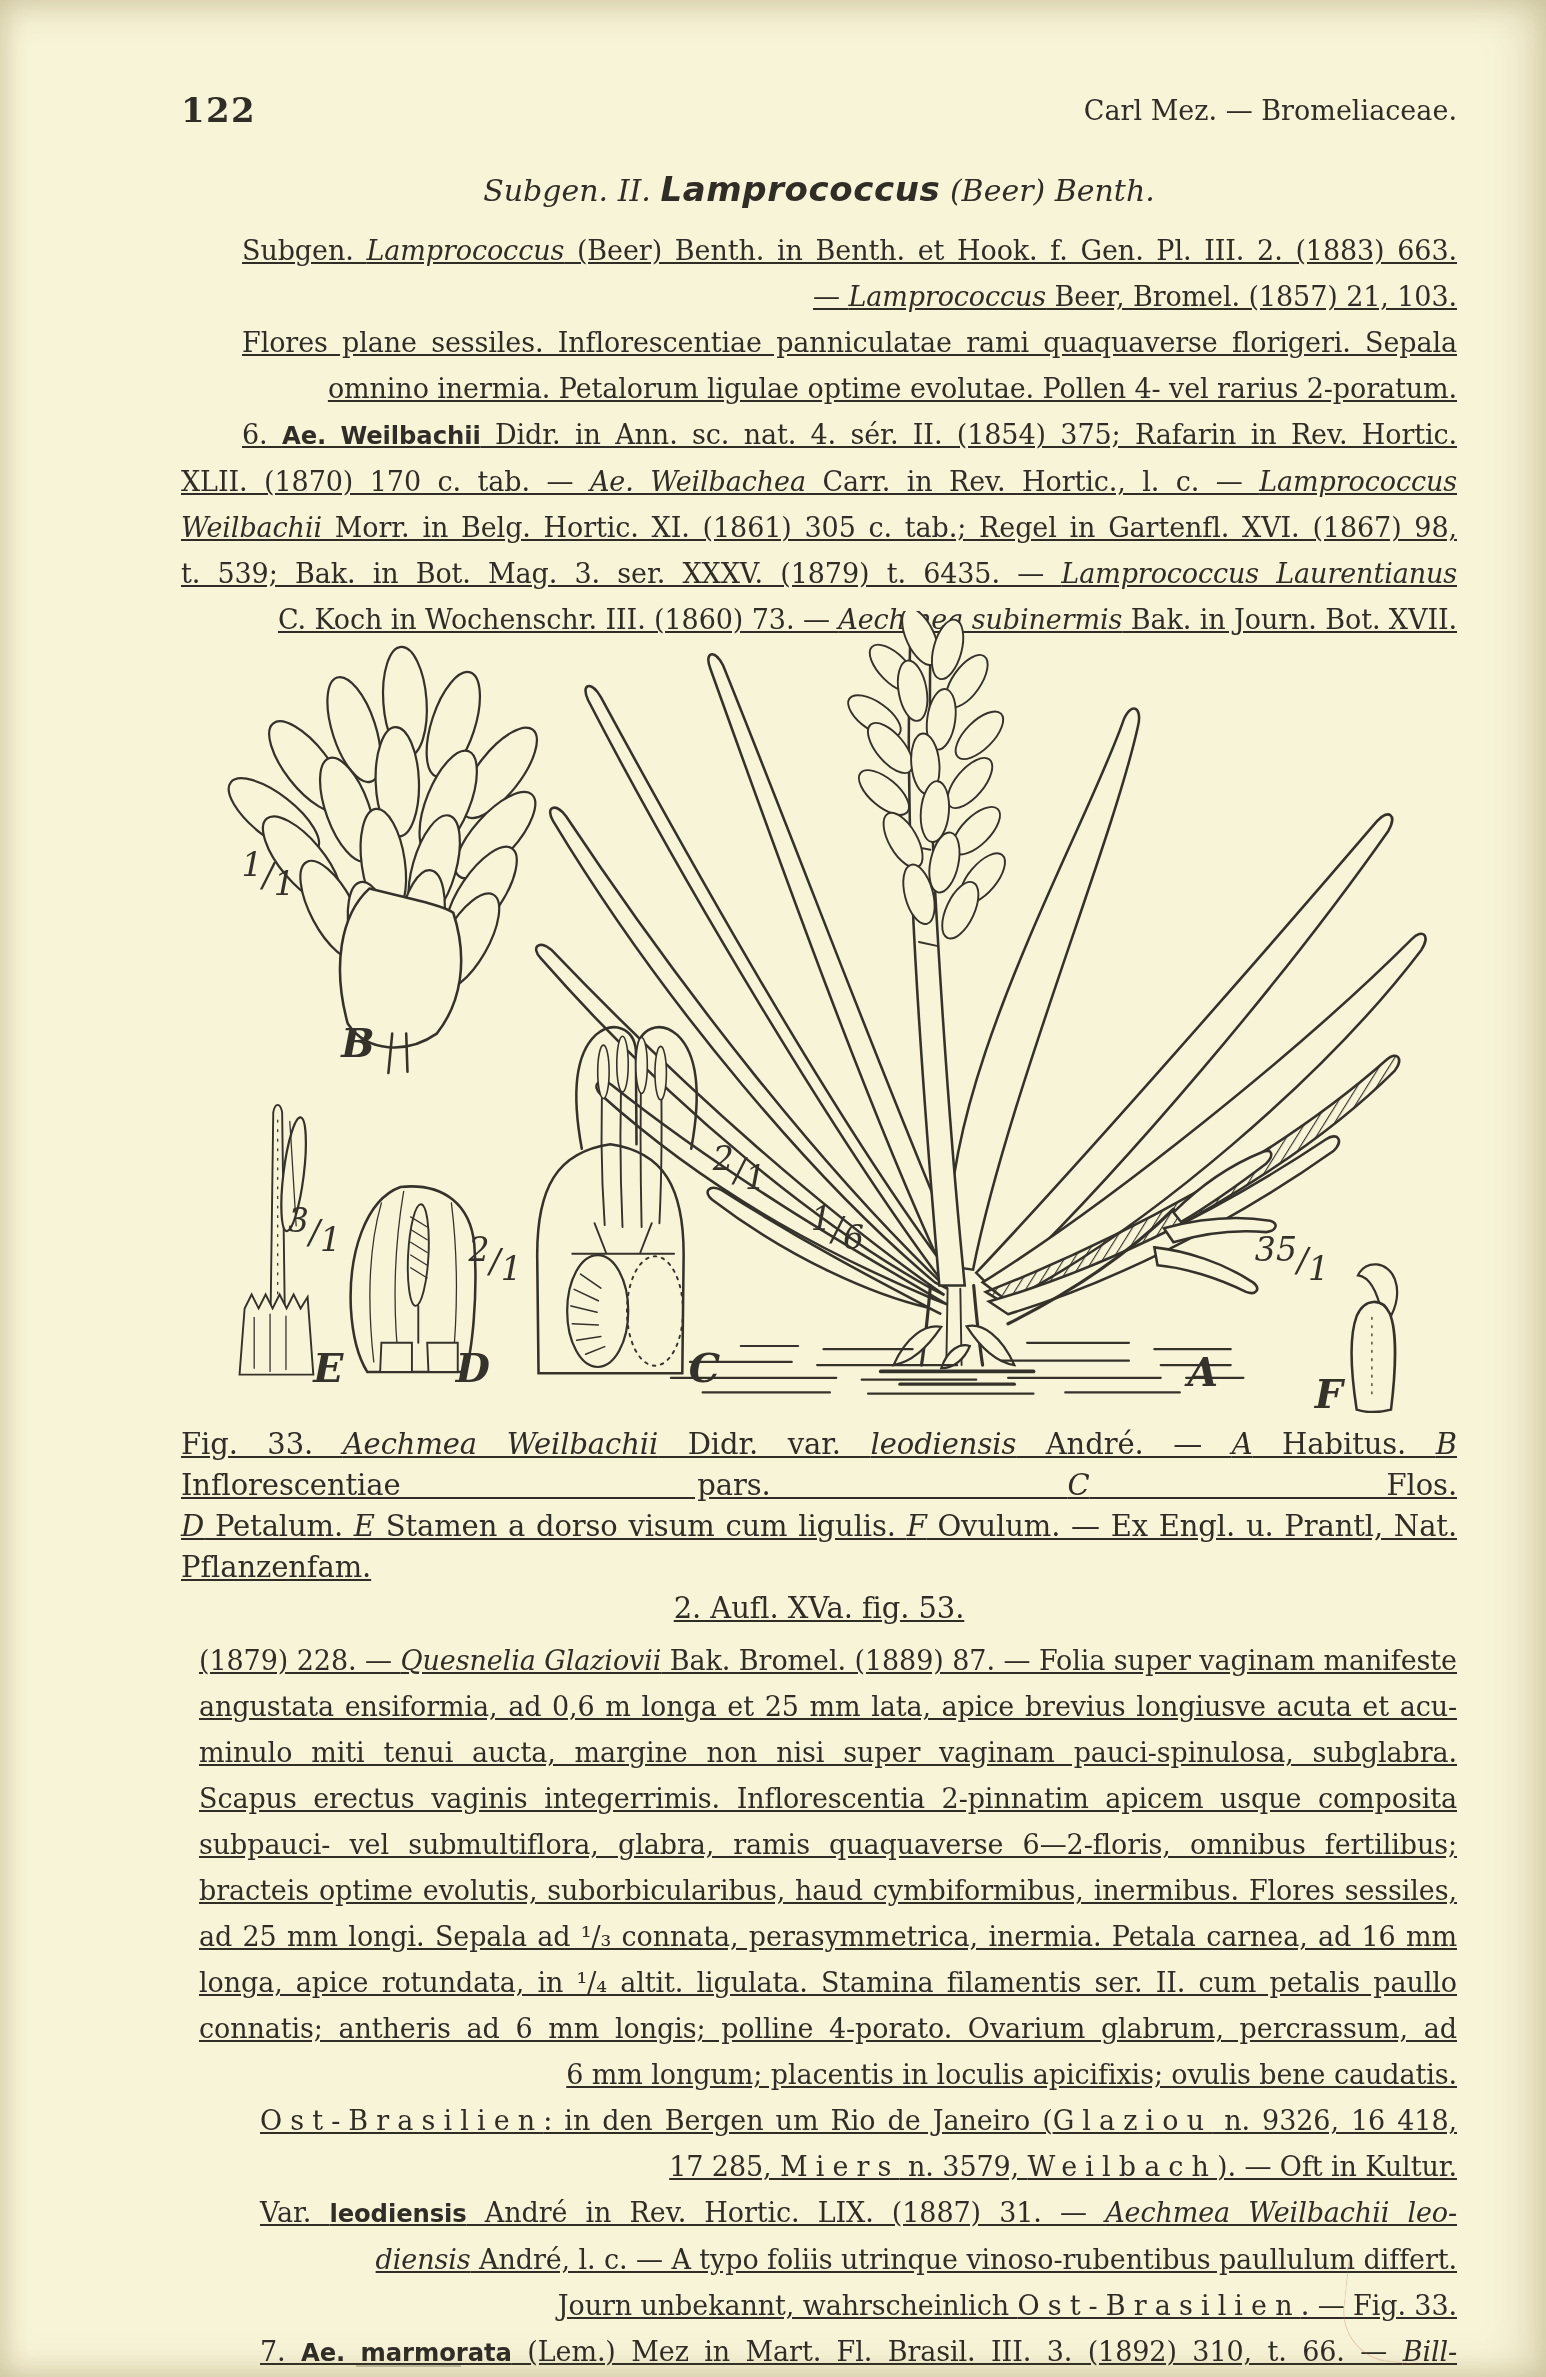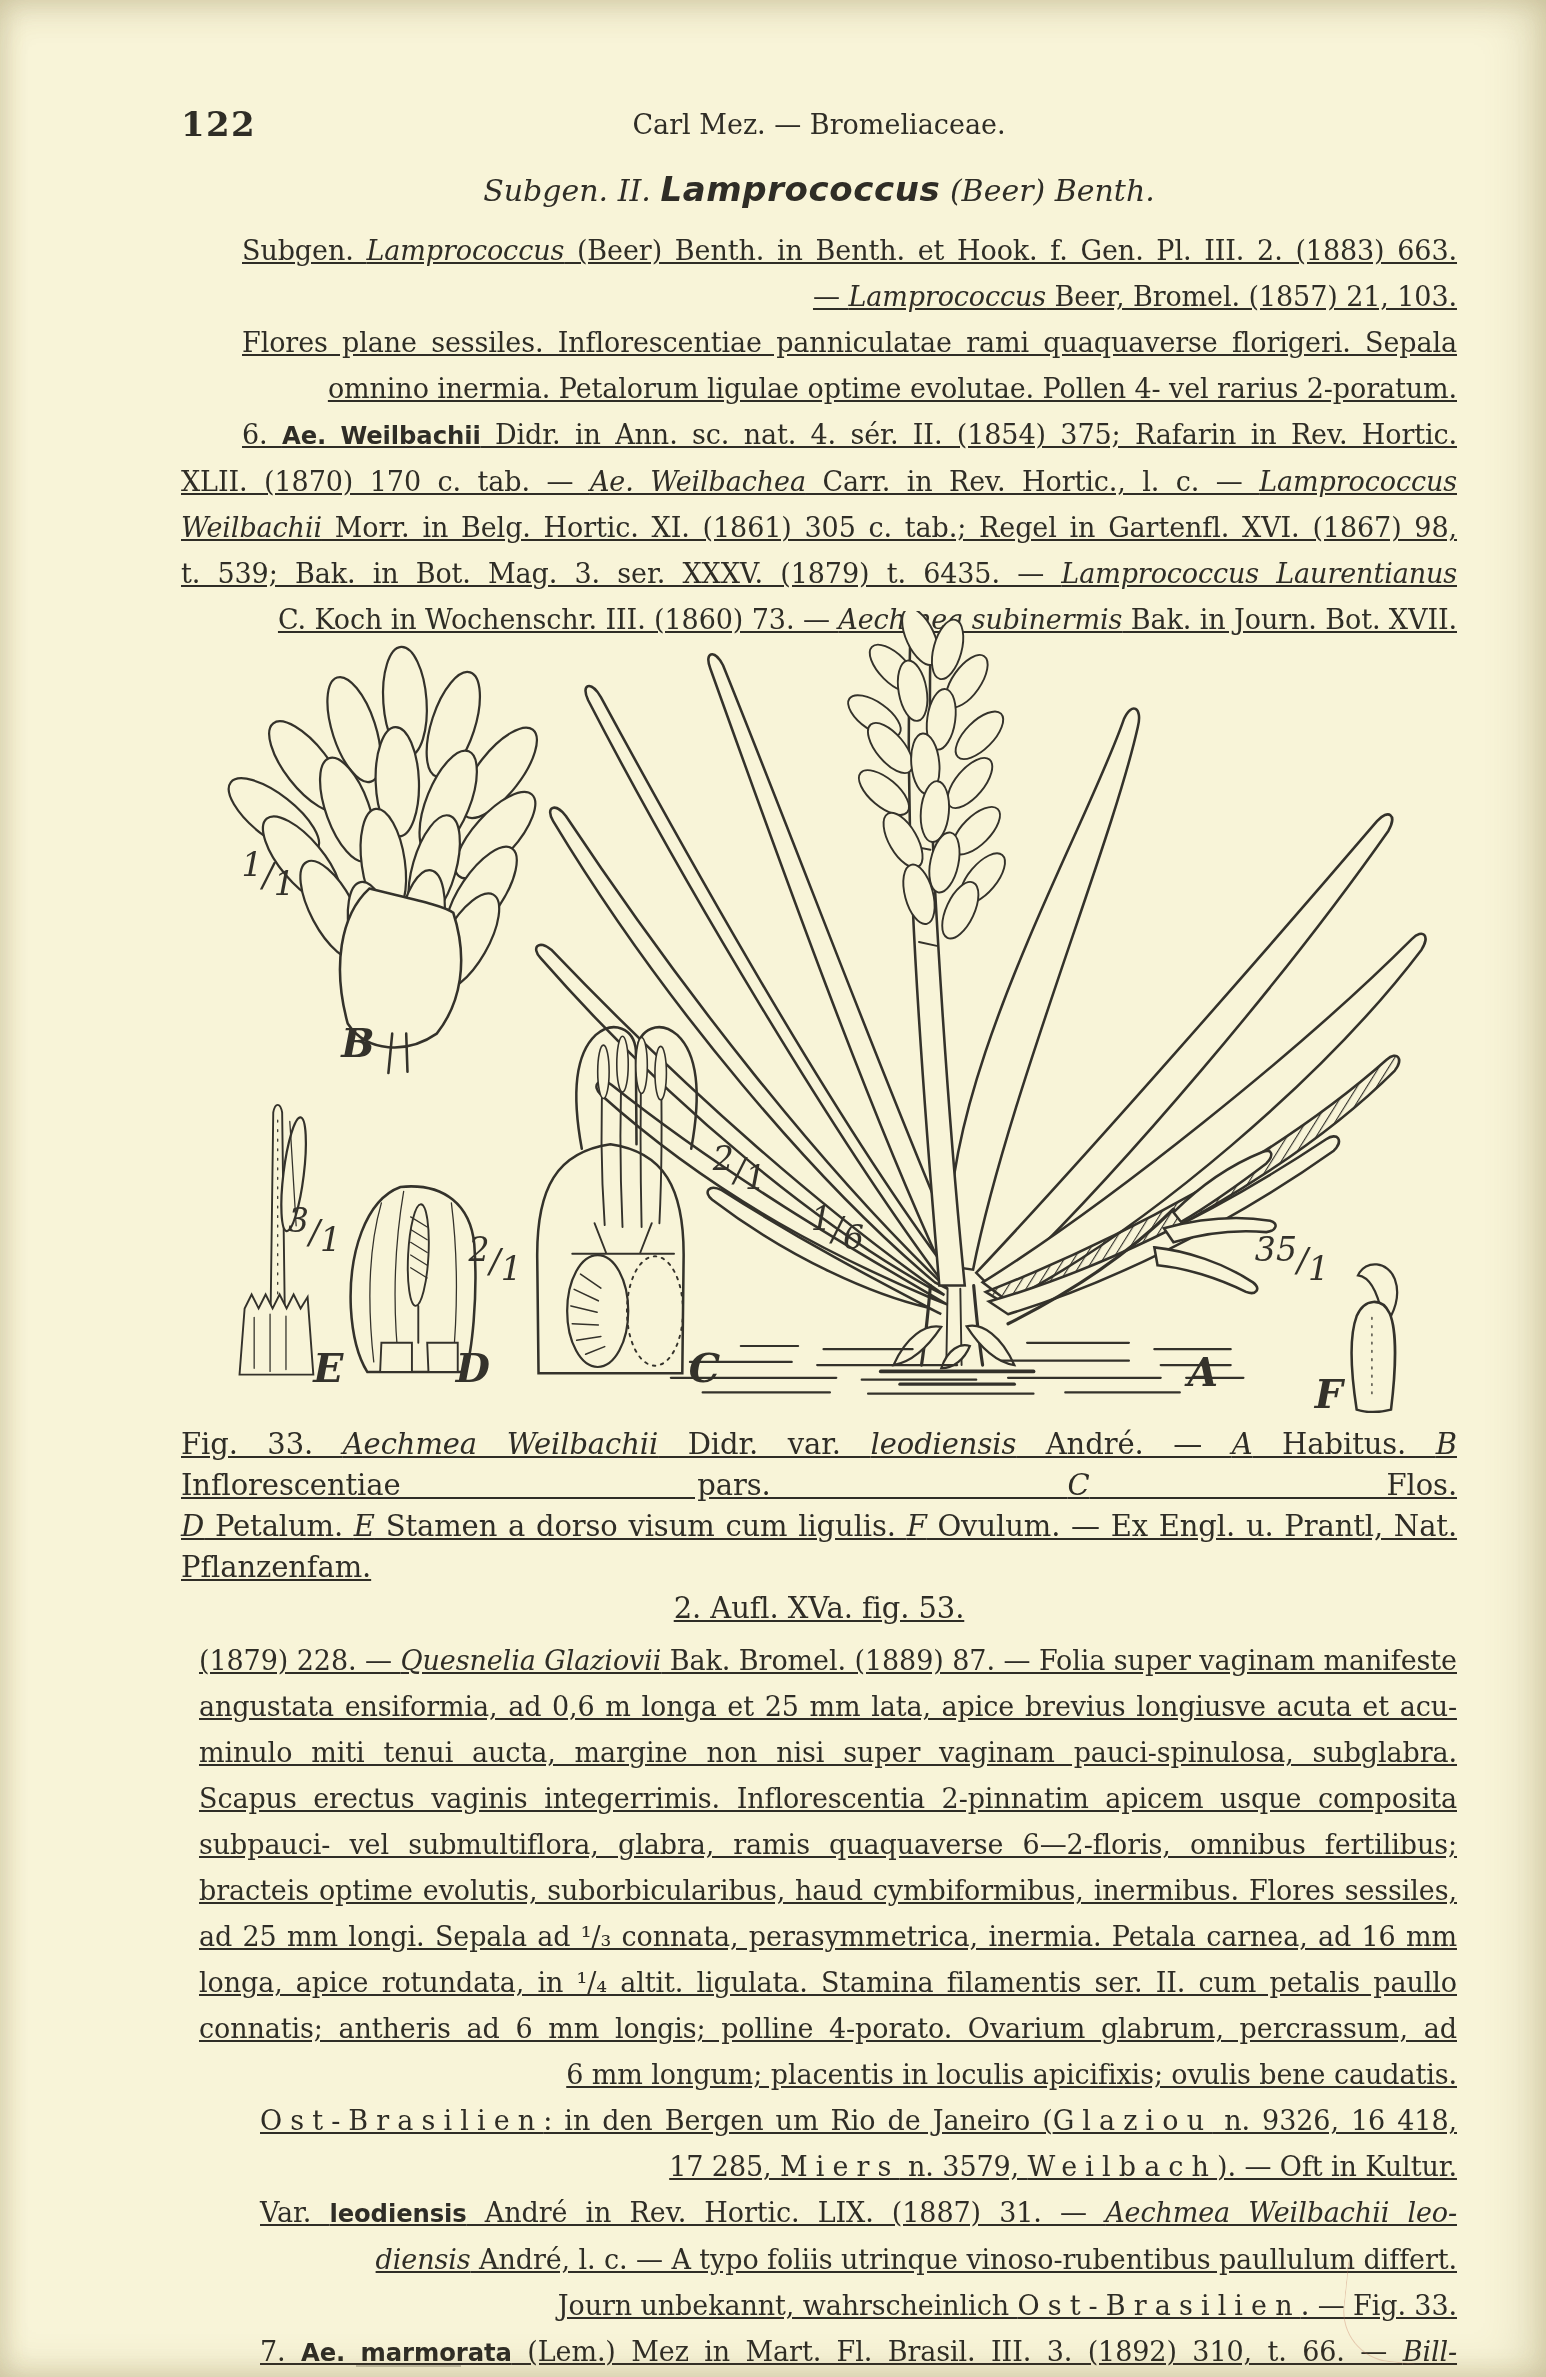--- a/index.html
+++ b/index.html
@@ -10,23 +10,23 @@
     font-family:"DejaVu Serif",serif;
     overflow:hidden;
   }
   .page::before{
     content:"";position:absolute;inset:0;pointer-events:none;z-index:5;
     box-shadow:inset -18px 0 45px rgba(125,110,55,.20),
                inset 0 10.2px 32px rgba(125,110,55,.10),
                inset 7.6px 0 21.6px rgba(125,110,55,.10),
                inset 0 -7.6px 25.5px rgba(125,110,55,.08);
   }
-  .header{position:absolute;top:109px;left:181px;width:1276px;height:45px;}
+  .header{position:absolute;top:95px;left:181px;width:1276px;height:45px;}
   .pagenum{position:absolute;left:0;top:-5.1px;font-size:34px;font-weight:bold;letter-spacing:1.3px;}
-  .runhead{text-align:center;font-size:27px;}
+  .runhead{text-align:right;font-size:27px;}
   .content{position:absolute;top:167px;left:181px;width:1276px;}
   .h1{text-align:center;font-size:30px;line-height:45px;margin:0 0 15.3px 0;font-style:italic;}
   .h1 .genus{font-family:"DejaVu Sans",sans-serif;font-weight:bold;font-size:34px;letter-spacing:0.6px;}
   .line{line-height:46px;font-size:27px;letter-spacing:-0.1px;text-decoration:underline;}
   .j{text-align:justify;text-align-last:justify;}
   .l{text-align:right;}
   .c{text-align:center;}
   .ind{text-indent:61px;}
   .i{font-style:italic;}
   .b{font-family:"DejaVu Sans",sans-serif;font-weight:bold;font-size:0.90em;}

